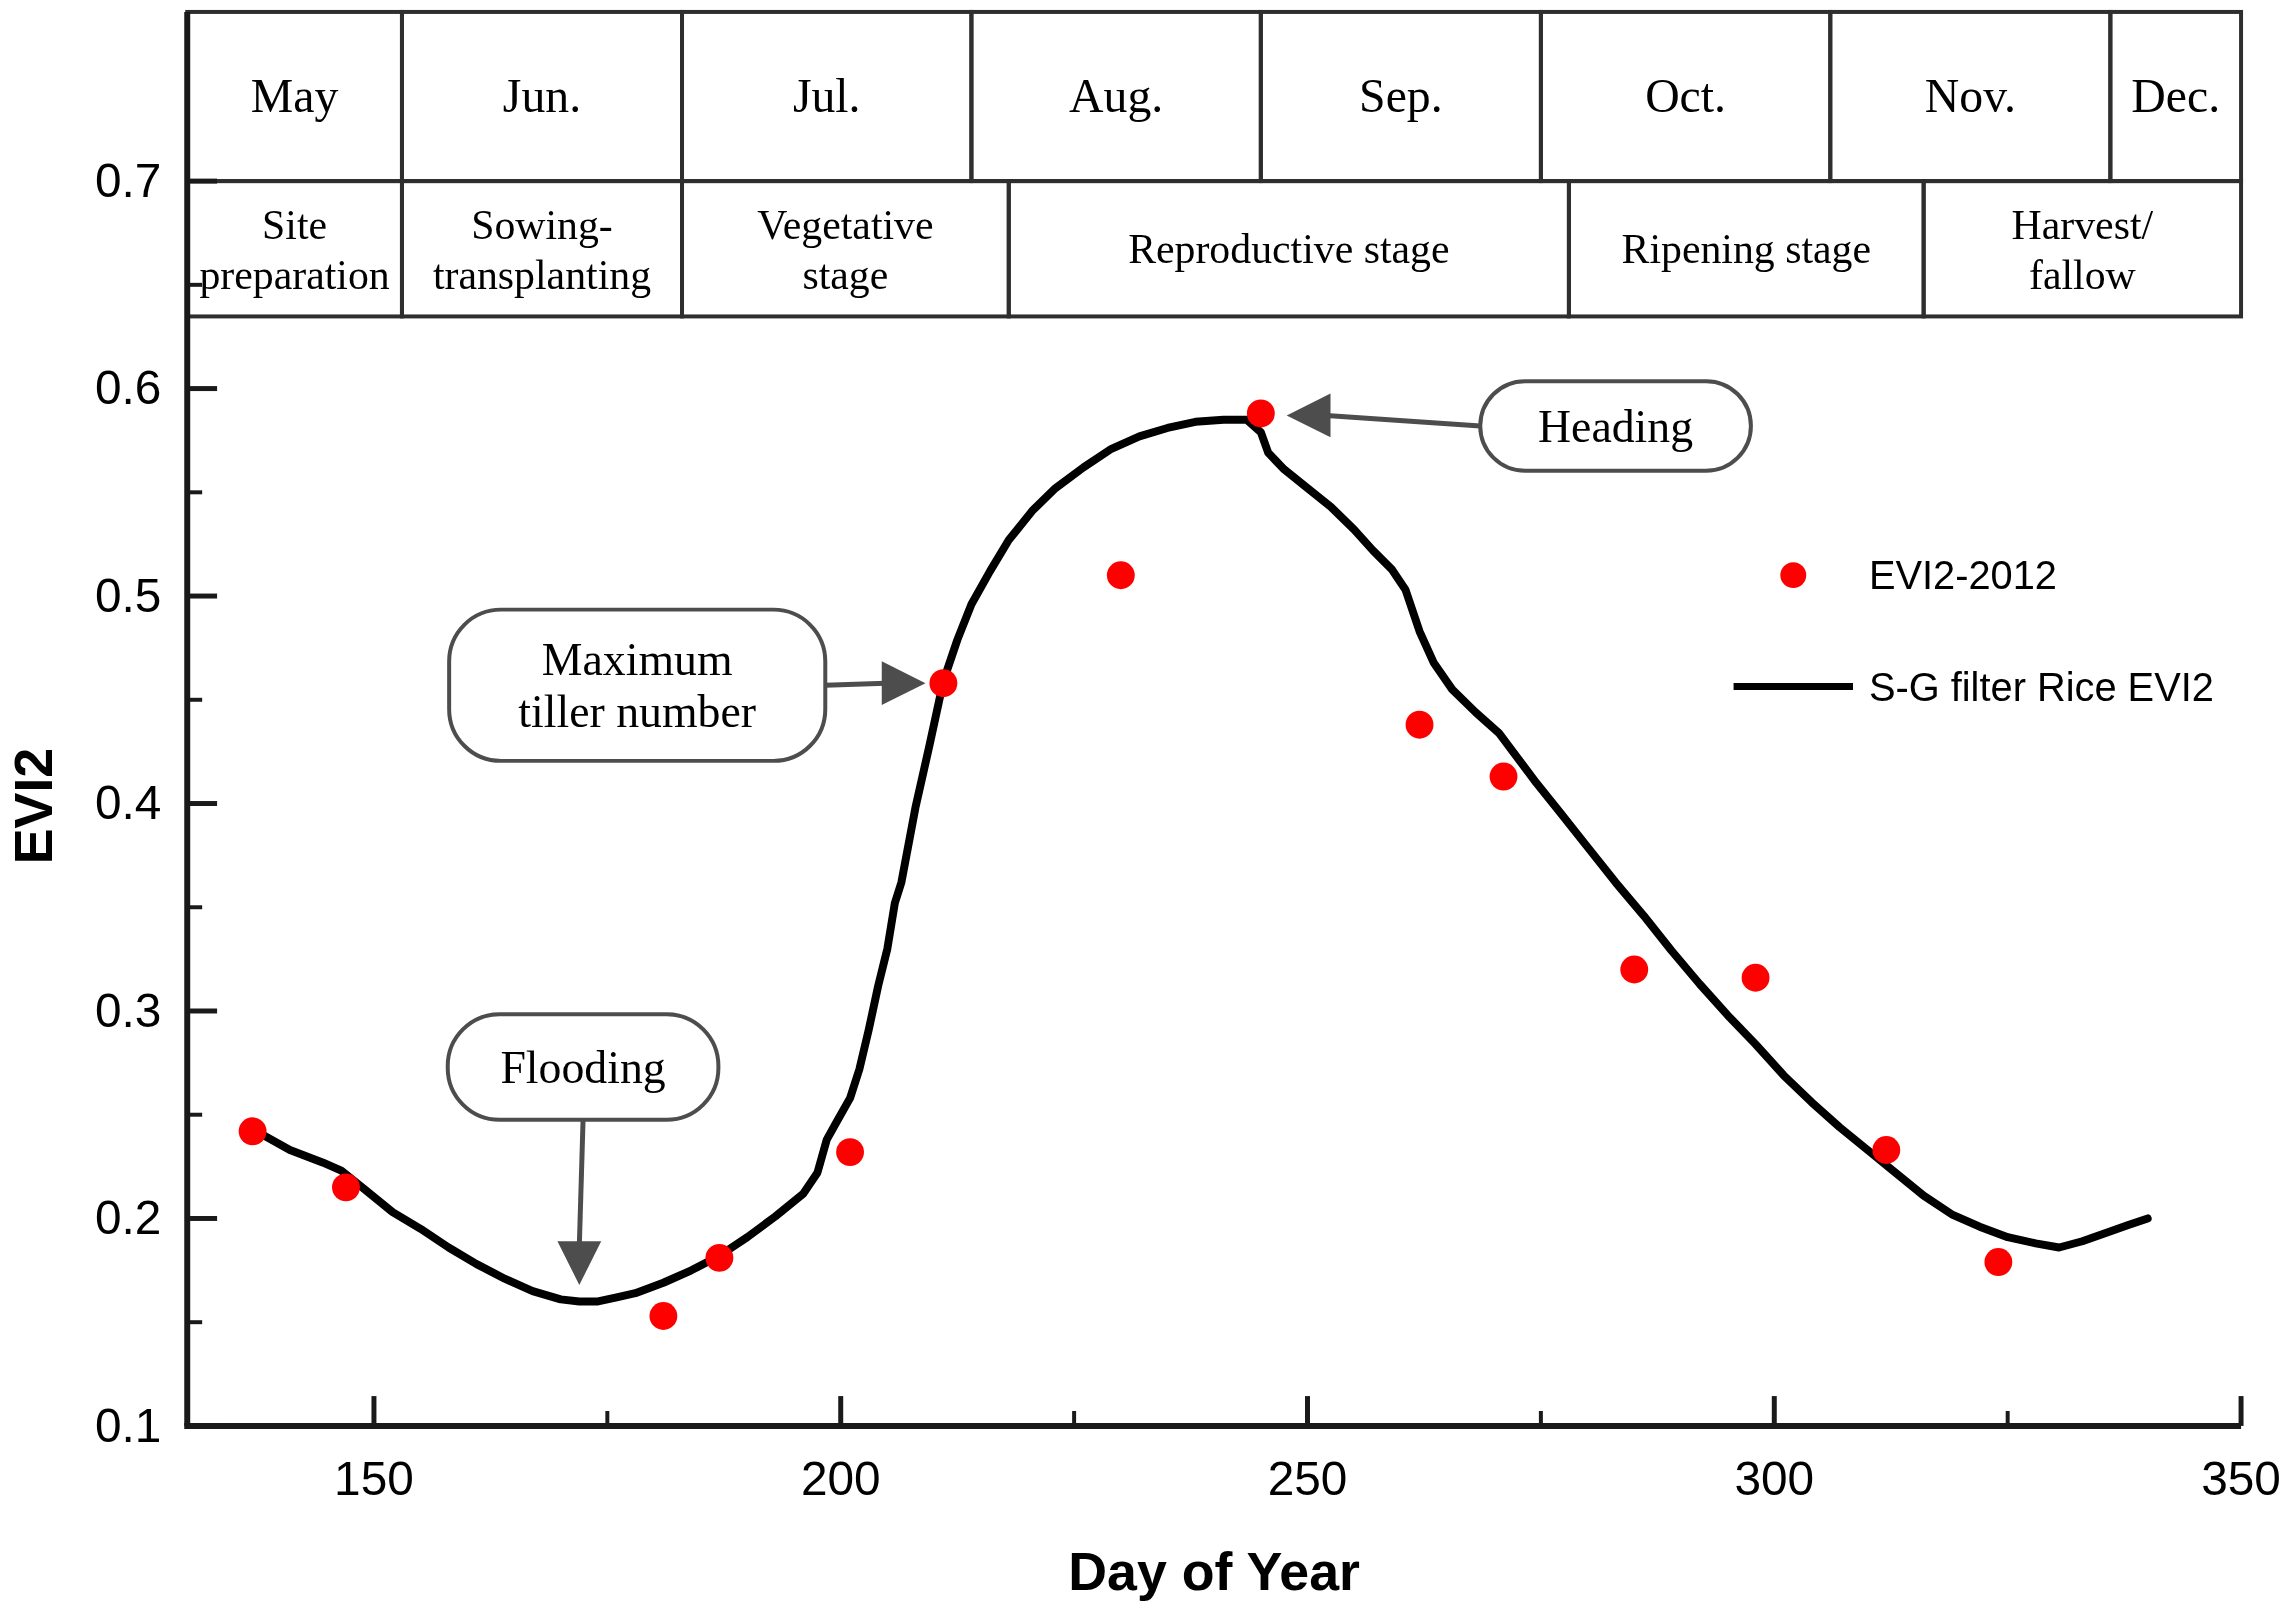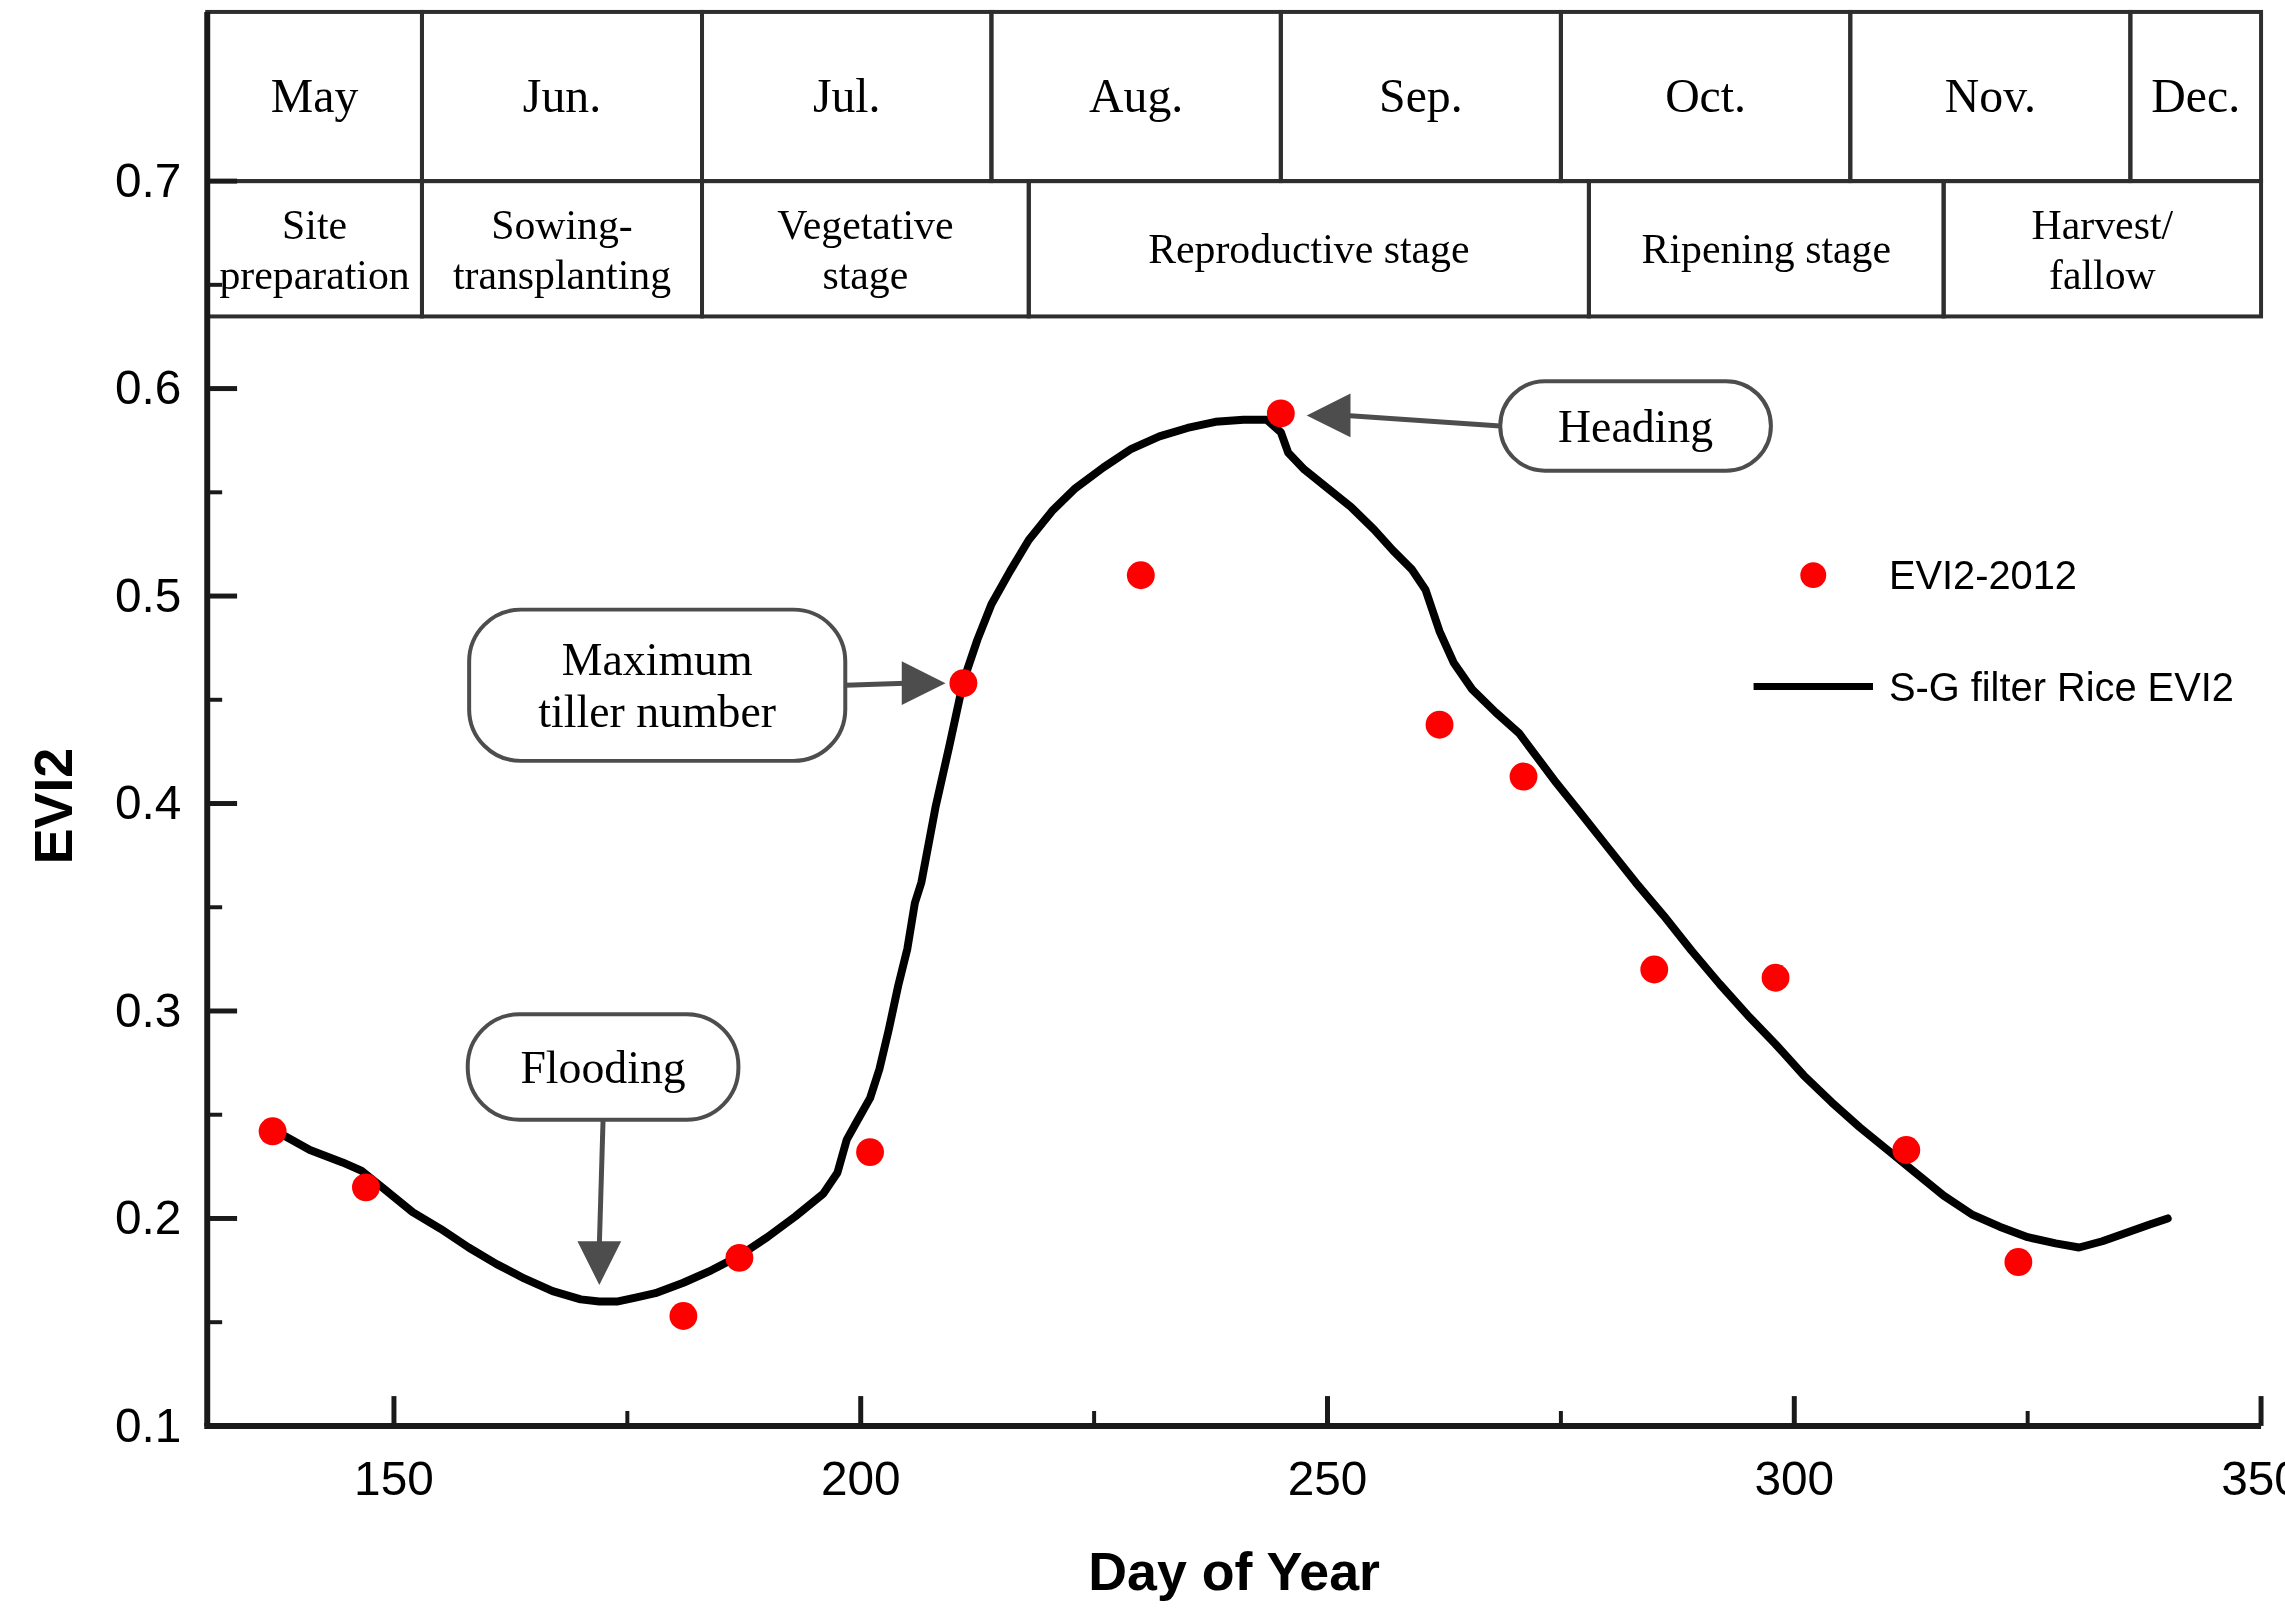--- a/index.html
+++ b/index.html
@@ -1,19 +1,18 @@
 <!DOCTYPE html>
 <html><head>
 <meta charset="utf-8">
 <style>
   html,body{margin:0;padding:0;background:#ffffff;}
   .figure-wrap{
     width:2012px;height:1614px;background:#ffffff;position:relative;
     font-family:"Liberation Sans",sans-serif;
-    padding-left:20px;
   }
   svg text{user-select:none;}
 </style>
 </head>
 <body>
 
 <div class="figure-wrap">
   <svg id="chart" viewBox="0 0 2297 1622" width="2286" height="1614" xmlns="http://www.w3.org/2000/svg">
       <rect x="0" y="0" width="2297" height="1622" fill="#ffffff"></rect>
       <g>

